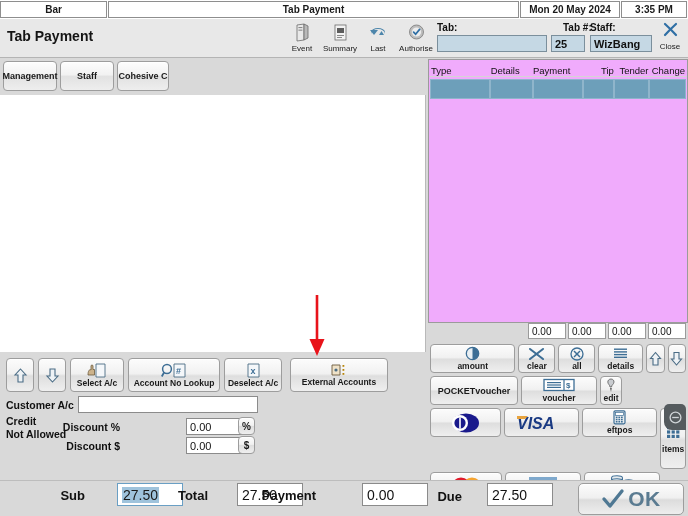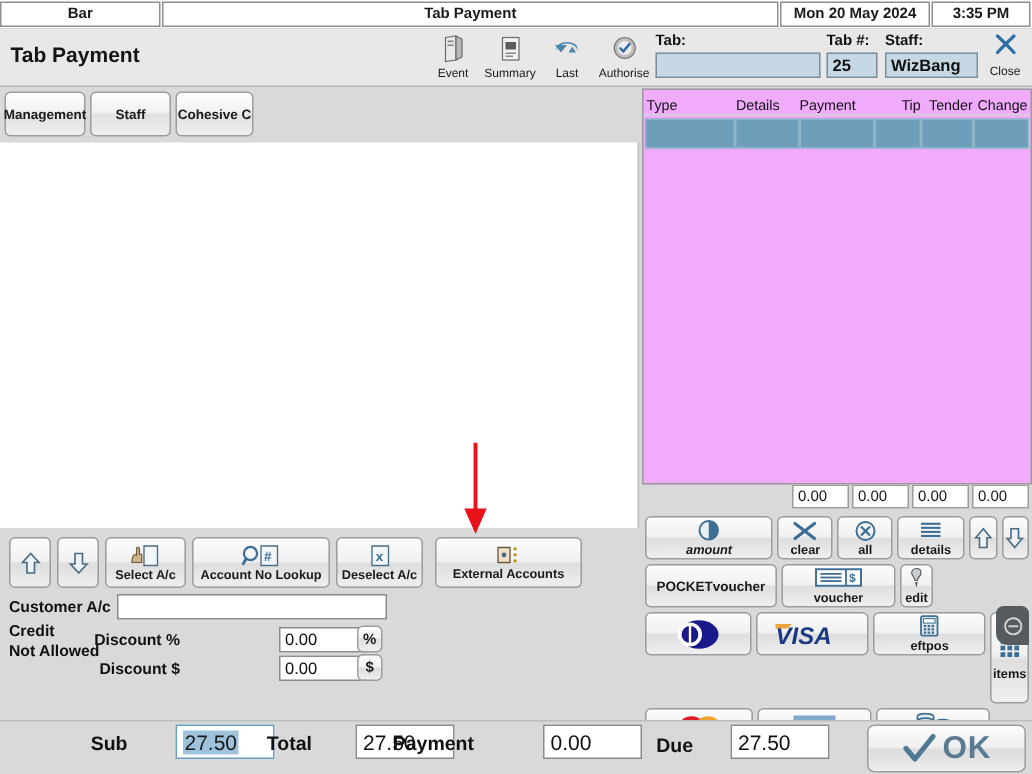--- a/index.html
+++ b/index.html
@@ -261,21 +261,21 @@
           </svg>
         </div>
         <div class="tlabel">Authorise</div>
       </div>
     </div>
 
     <div class="tabfields">
       <div class="fl" style="left:0px; top:2px;">Tab:</div>
       <div class="fbox" style="left:0px; top:15px; width:110px;"></div>
 
-      <div class="fl" style="left:114px; top:2px;">Tab #:</div>
+      <div class="fl" style="left:126px; top:2px;">Tab #:</div>
       <div class="fbox" style="left:114px; top:15px; width:34px;text-align:right;">25</div>
 
       <div class="fl" style="left:153px; top:2px;">Staff:</div>
       <div class="fbox" style="left:153px; top:15px; width:62px;">WizBang</div>
     </div>
 
     <div class="closebtn">
       <div>
         <svg width="17" height="17" viewBox="0 0 17 17">
           <path d="M3 3 Q8.5 8 14 14" stroke="#2f6fa5" stroke-width="2.2" fill="none" stroke-linecap="round"></path>
@@ -388,21 +388,21 @@
 
   <div class="disclabel" style="left:0px; top:440px;">Discount $</div>
   <div class="discinput" style="left:186px; top:437px;">0.00</div>
   <div class="btn discbtn" style="left:238px; top:436px;">
     <div class="blabel">$</div>
   </div>
 
   <div class="pgrid">
 
     <div class="prow">
-      <div class="btn pb" style="width:88px;font-style:italic;">
+      <div class="btn pb" style="width:88px;">
         <svg width="19" height="15" viewBox="0 0 19 15">
           <circle cx="9.5" cy="7.5" r="6.2" fill="#e9eff3" stroke="#3d6e95" stroke-width="1.3"></circle>
           <path d="M9.5 1.3 A6.2 6.2 0 0 1 9.5 13.7 Z" fill="#3d6e95"></path>
         </svg>
         <div class="blabel">amount</div>
       </div>
       <div class="btn pb" style="width:38px;">
         <svg width="17" height="14" viewBox="0 0 17 14">
           <path d="M2 2 Q8.5 7 15 12" stroke="#3d6e95" stroke-width="2.1" fill="none" stroke-linecap="round"></path>
           <path d="M15 2 Q8.5 7 2 12" stroke="#3d6e95" stroke-width="2.1" fill="none" stroke-linecap="round"></path>

